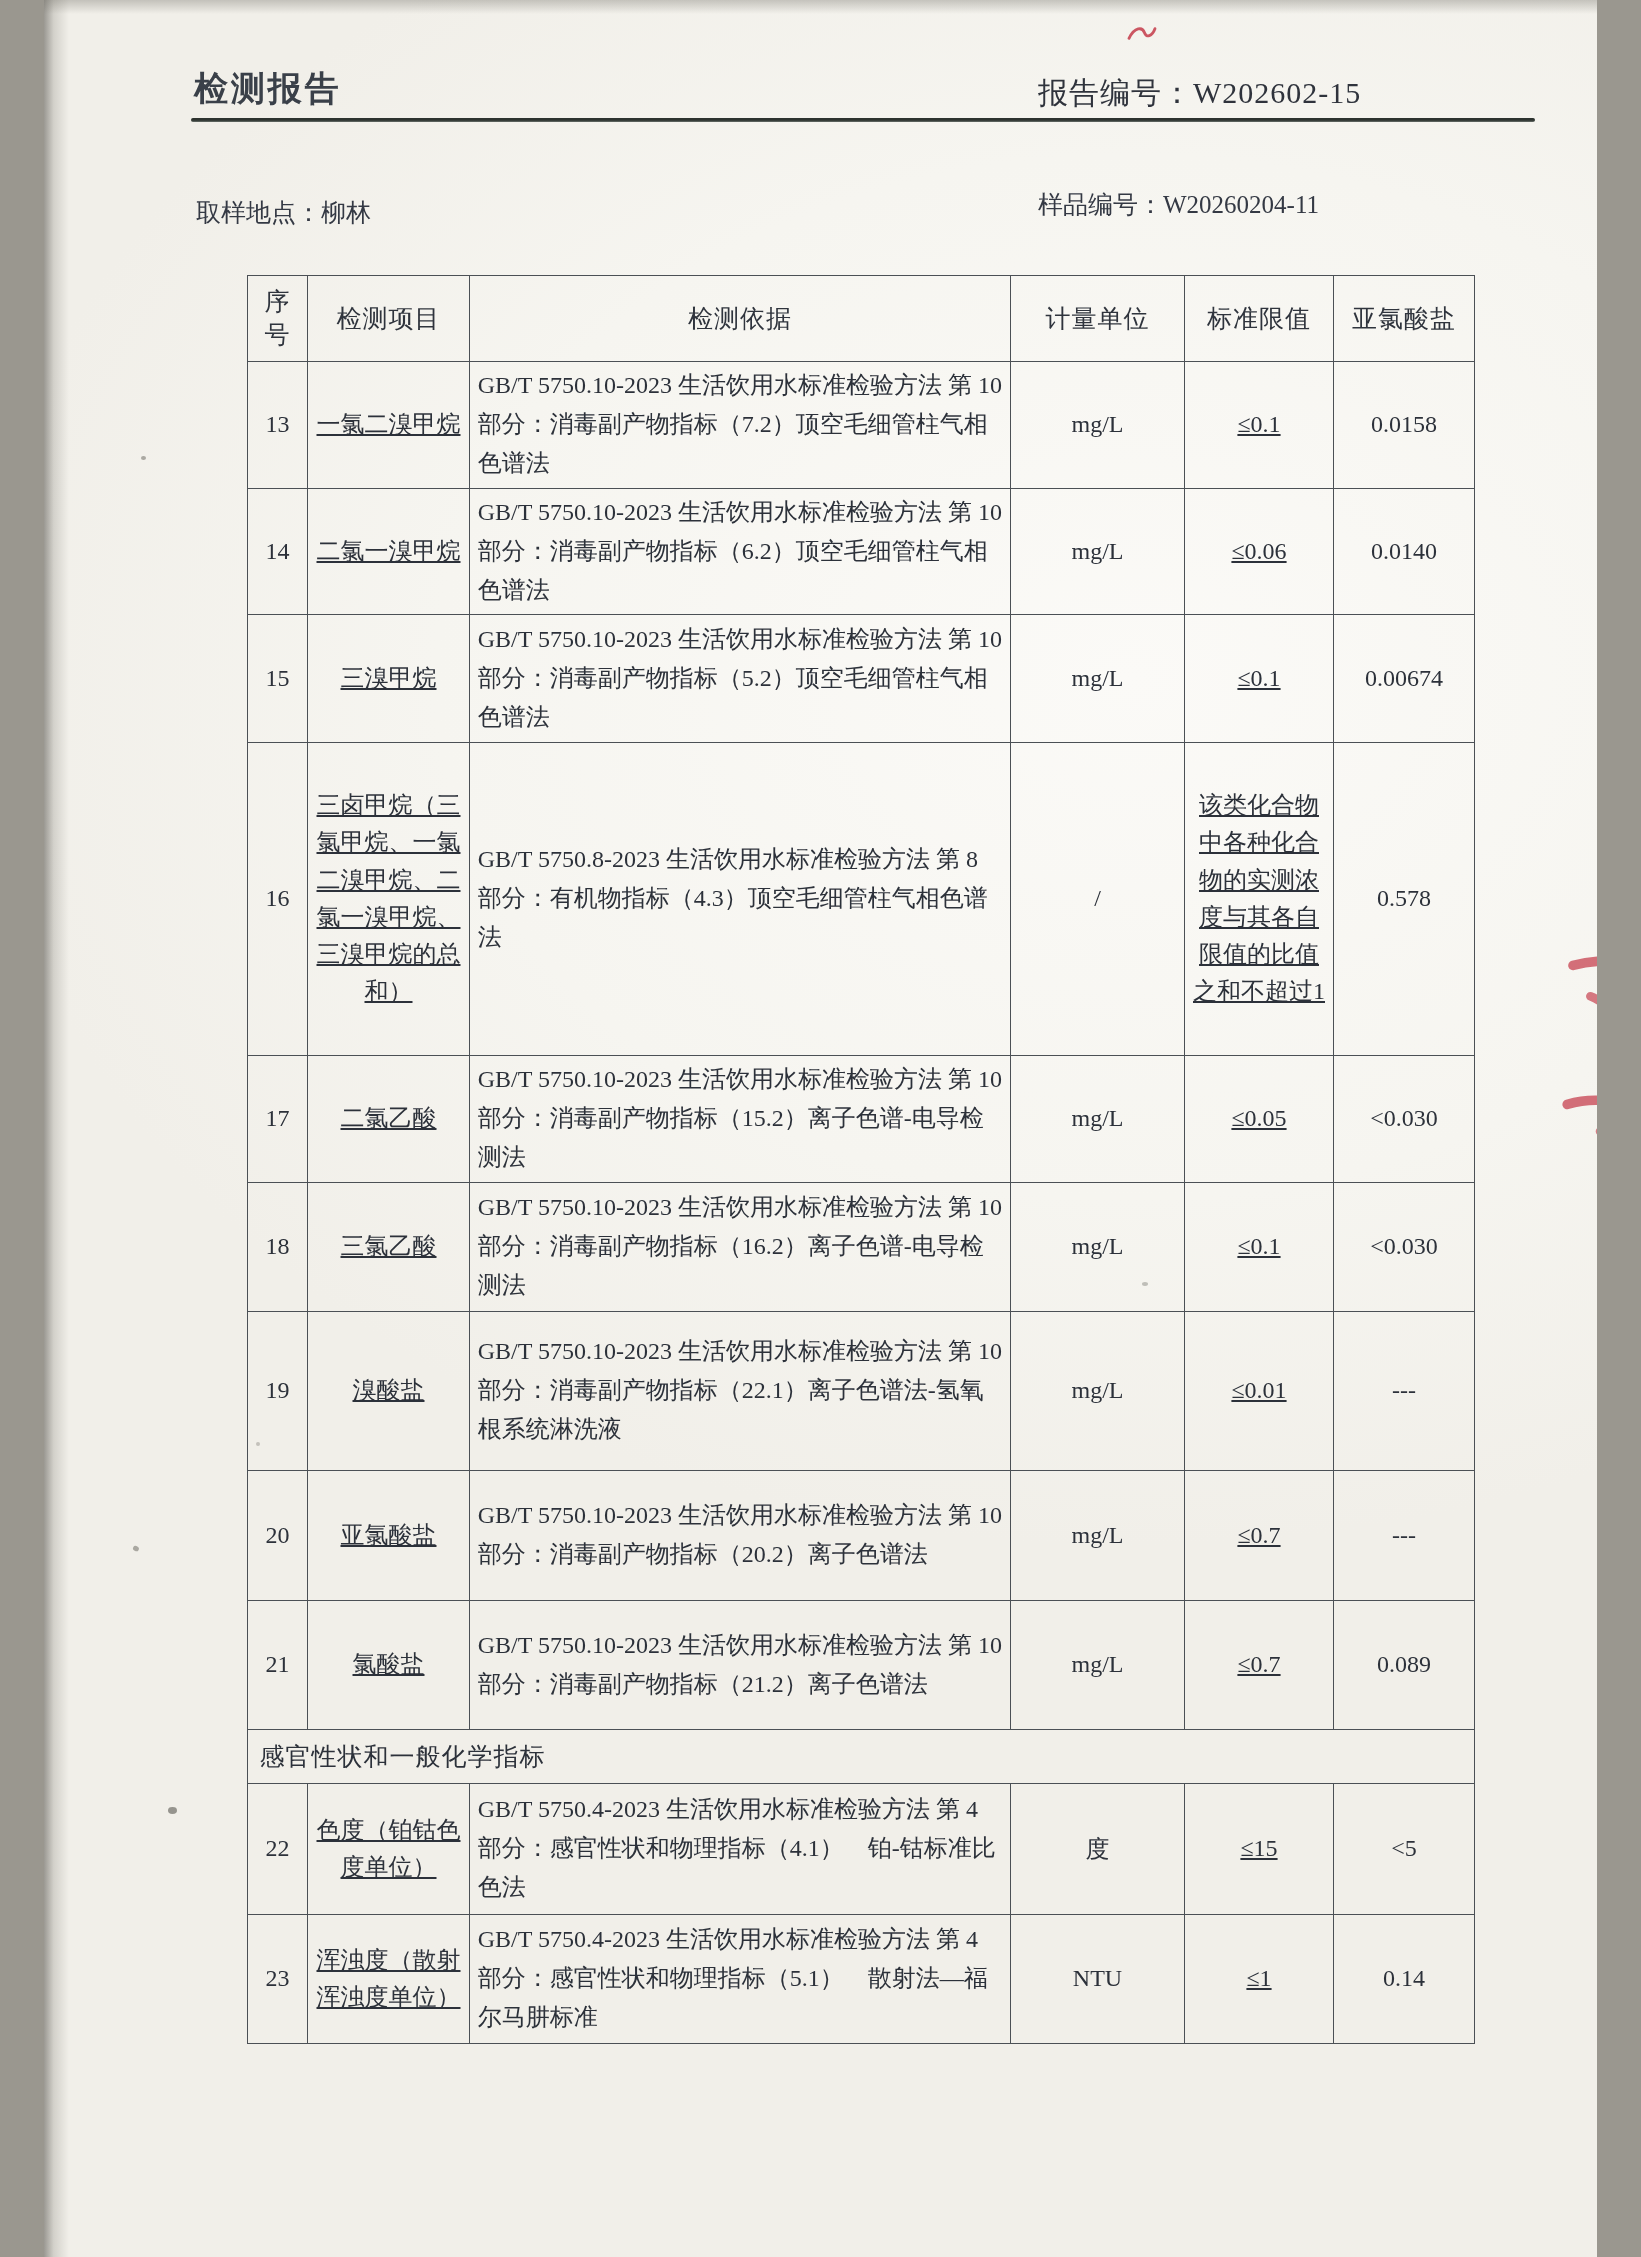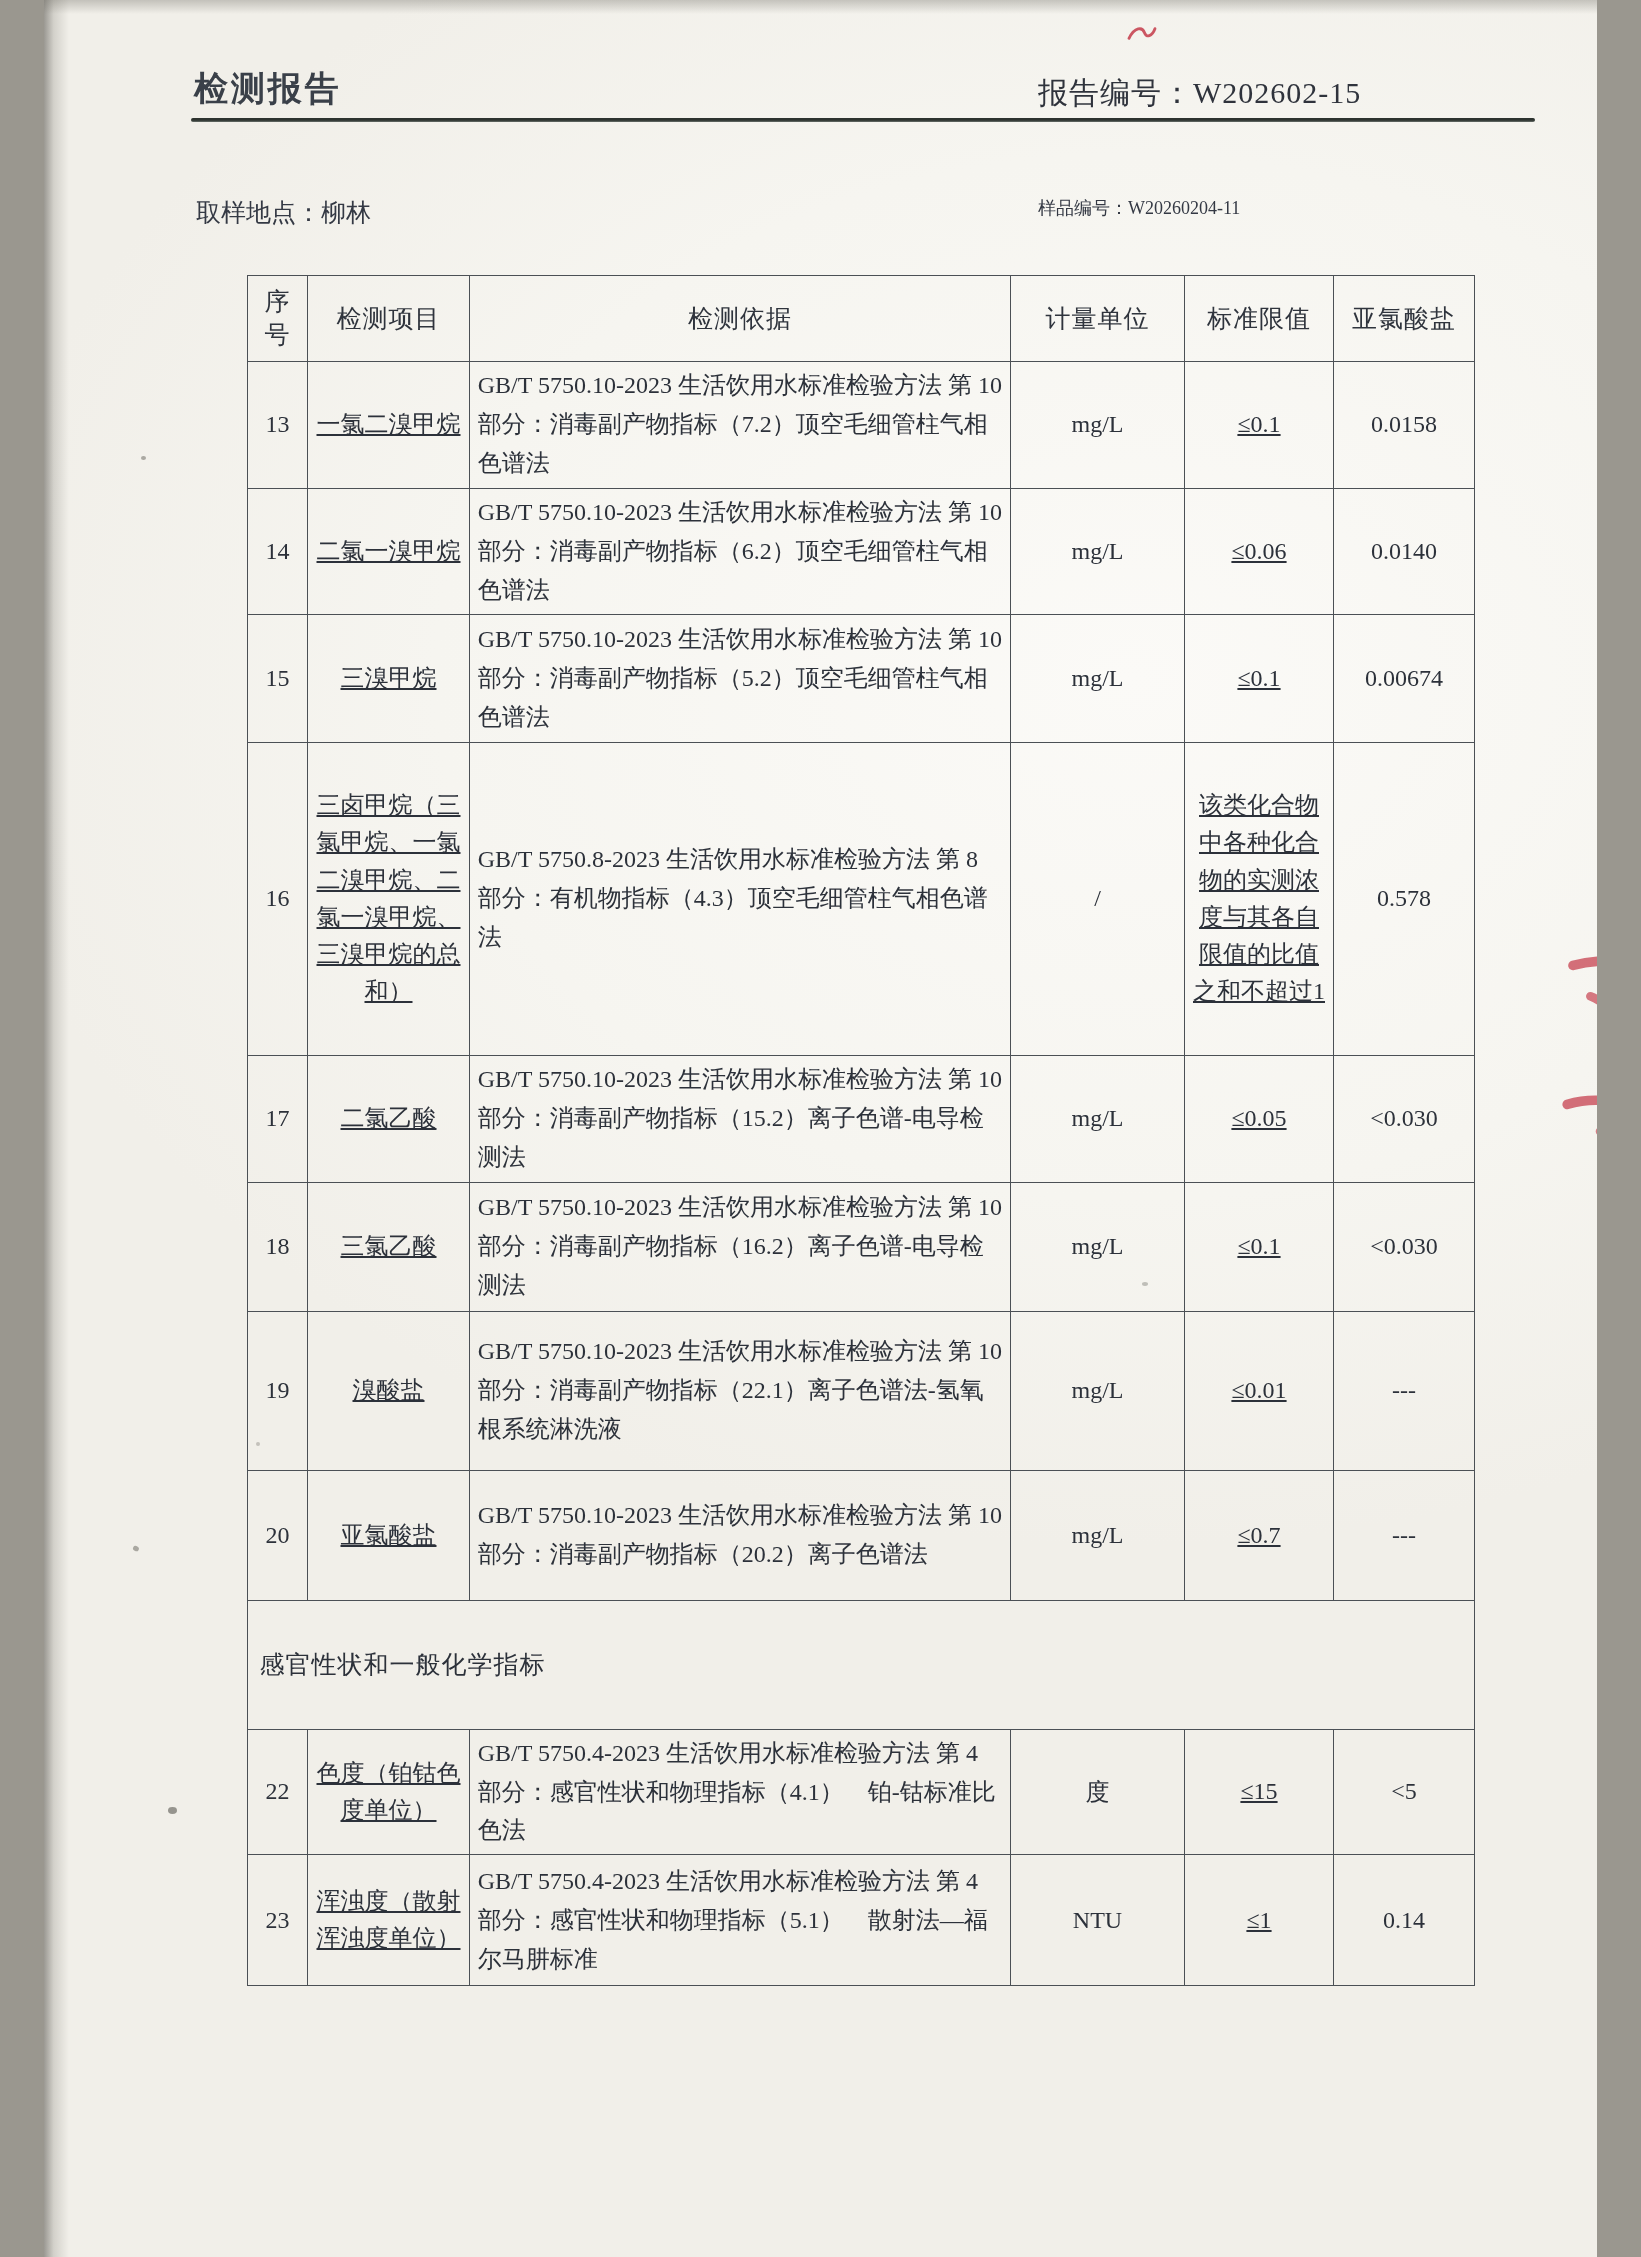--- a/index.html
+++ b/index.html
@@ -35,21 +35,21 @@
   }
   .head-rule{
     position:absolute;left:147px;top:118px;width:1344px;height:3.9px;
     background:linear-gradient(to bottom,#2d332f 55%, #6a716c);
     border-radius:1.9px;
   }
   .sub-left{
     position:absolute;left:152px;top:196px;font-size:25px;color:#343944;
   }
   .sub-right{
-    position:absolute;left:994px;top:196px;font-size:18px;color:#343944;
+    position:absolute;left:994px;top:188px;font-size:25px;color:#343944;
   }
 
   table.report{
     position:absolute;left:203px;top:275px;
     width:1226px;border-collapse:collapse;table-layout:fixed;
     font-size:24px;color:#2c313a;
   }
   table.report th, table.report td{
     border:1.9px solid #4b5055;
     vertical-align:middle;
@@ -195,20 +195,28 @@
       <td class="c-result">---</td>
     </tr>
         <tr>
       <td class="c-no">20</td>
       <td class="c-item">亚氯酸盐</td>
       <td class="c-method">GB/T 5750.10-2023 生活饮用水标准检验方法 第 10 部分：消毒副产物指标（20.2）离子色谱法</td>
       <td class="c-unit">mg/L</td>
       <td class="c-limit">≤0.7</td>
       <td class="c-result">---</td>
     </tr>
+        <tr>
+      <td class="c-no">21</td>
+      <td class="c-item">氯酸盐</td>
+      <td class="c-method">GB/T 5750.10-2023 生活饮用水标准检验方法 第 10 部分：消毒副产物指标（21.2）离子色谱法</td>
+      <td class="c-unit">mg/L</td>
+      <td class="c-limit">≤0.7</td>
+      <td class="c-result">0.089</td>
+    </tr>
         <tr class="section-row">
       <td colspan="6">感官性状和一般化学指标</td>
     </tr>
         <tr>
       <td class="c-no">22</td>
       <td class="c-item">色度（铂钴色度单位）</td>
       <td class="c-method">GB/T 5750.4-2023 生活饮用水标准检验方法 第 4 部分：感官性状和物理指标（4.1）　铂-钴标准比色法</td>
       <td class="c-unit">度</td>
       <td class="c-limit">≤15</td>
       <td class="c-result">&lt;5</td>

